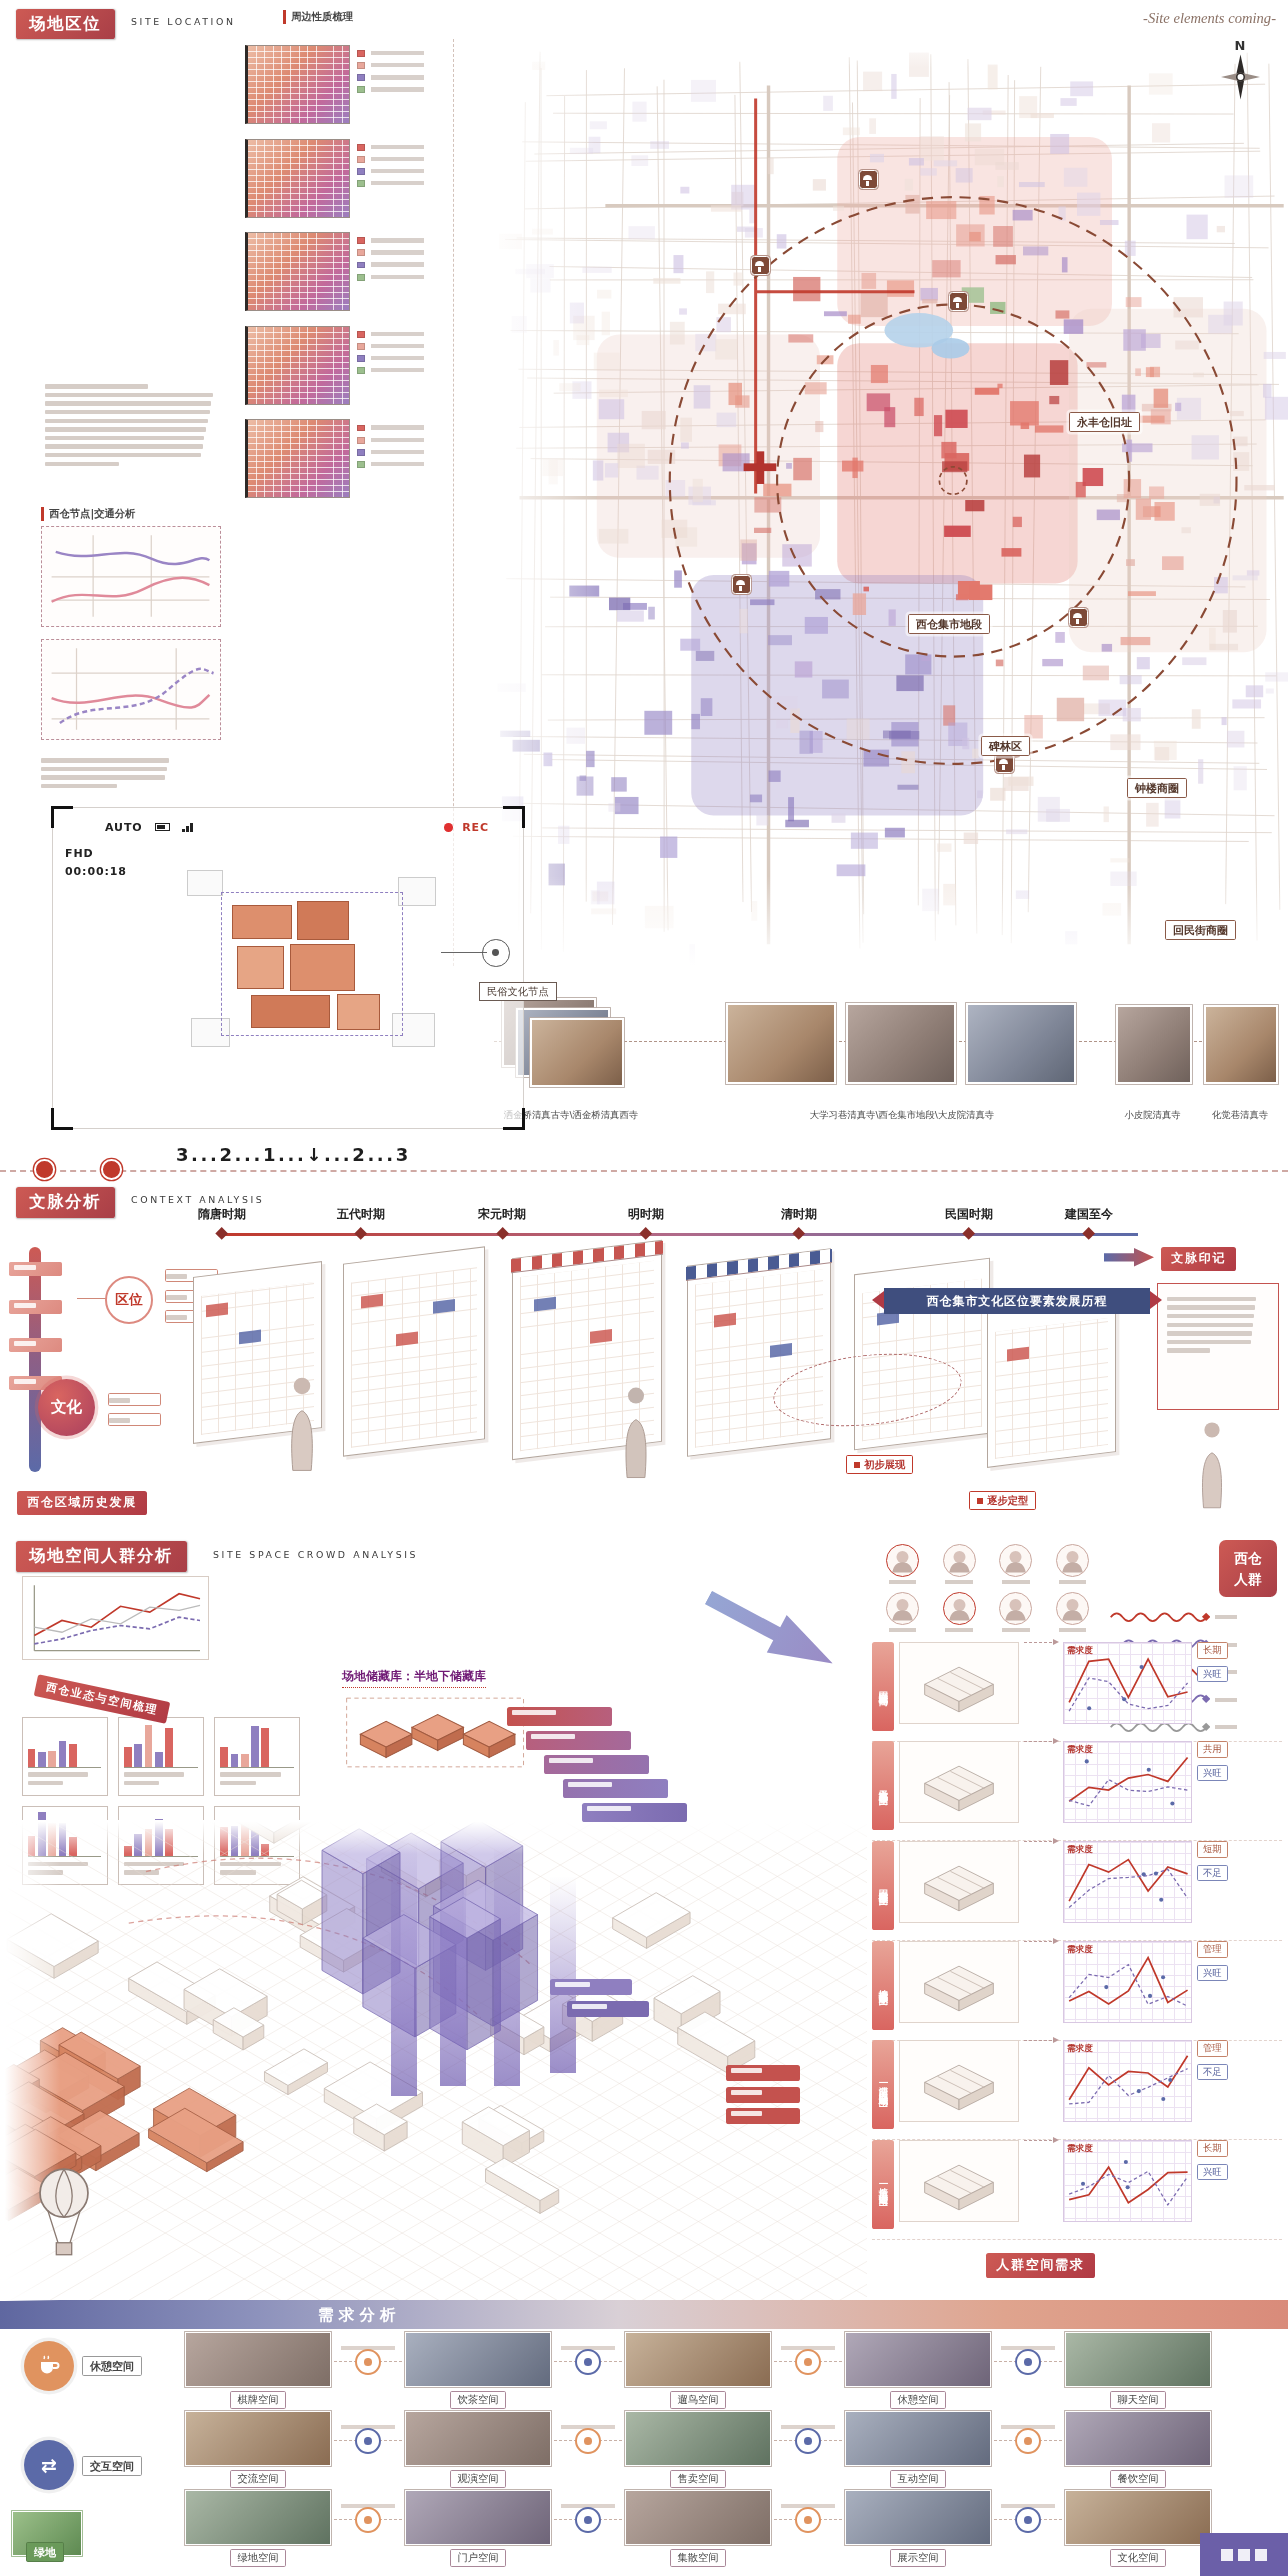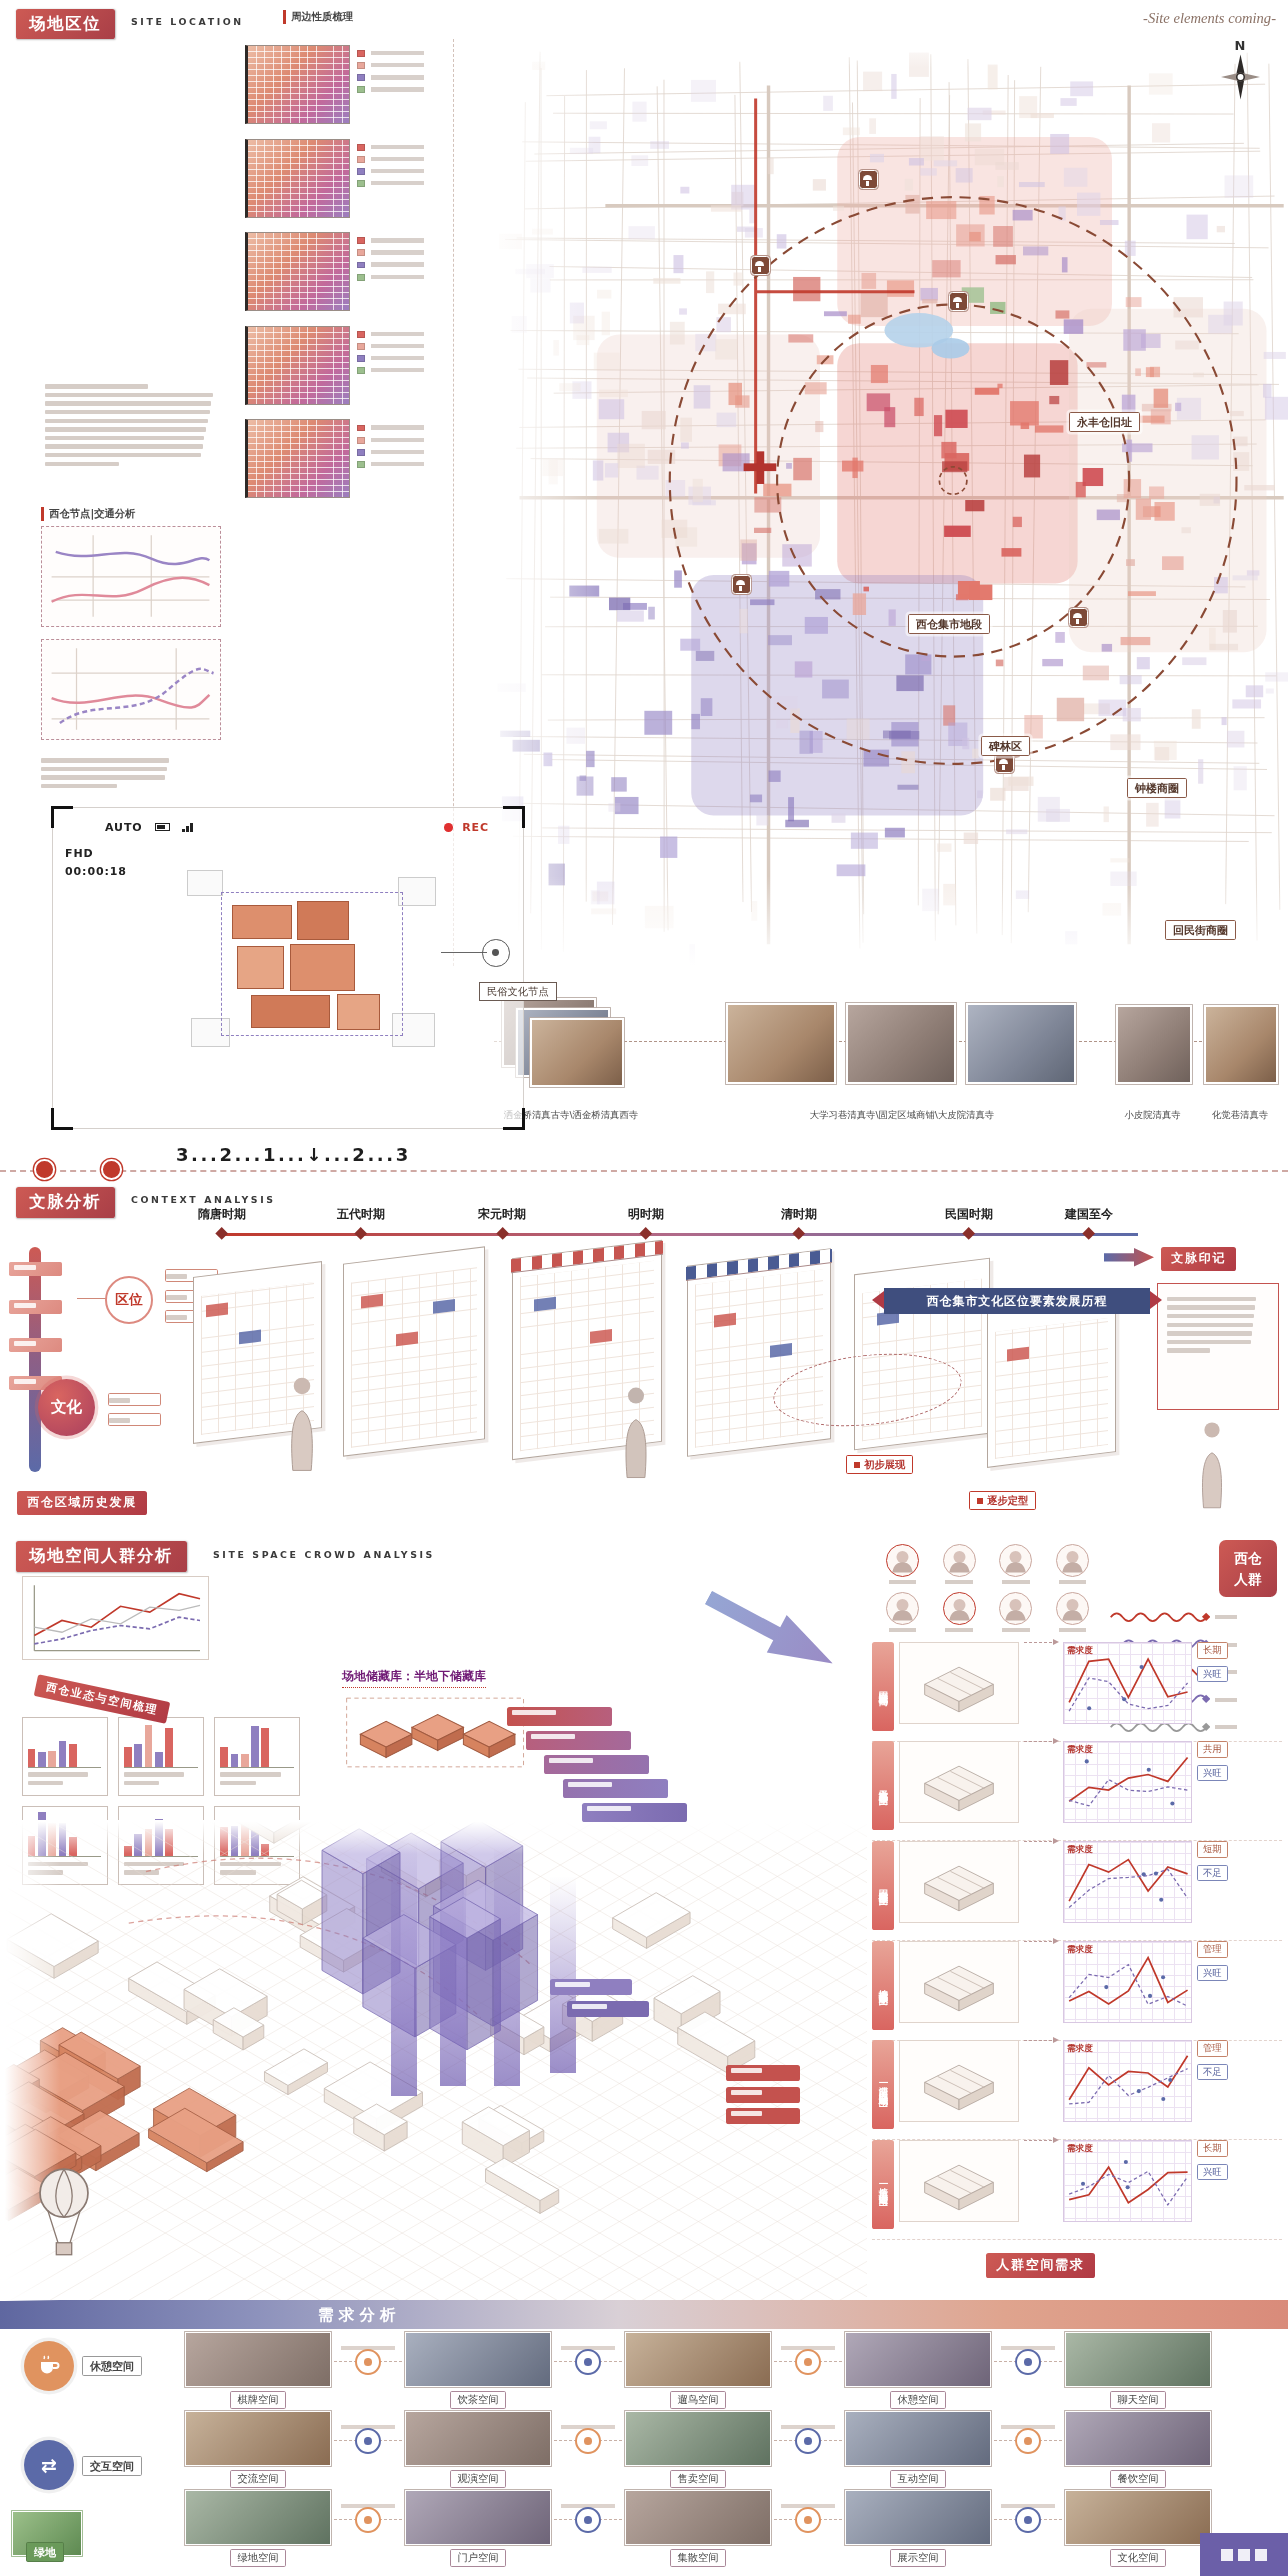--- a/index.html
+++ b/index.html
@@ -1,21 +1,21 @@
 <!DOCTYPE html>
 <html style="font-size:13.7px"><head>
 <meta charset="utf-8">
 <style>
   *{margin:0;padding:0;box-sizing:border-box}
   body{margin:0;background:#fff;font-family:"DejaVu Sans","Liberation Sans",sans-serif;color:#333}
   .board{position:relative;width:1288px;height:2576px;background:#fff;overflow:hidden}
   .abs{position:absolute}
   
   .tagbox{position:absolute;background:linear-gradient(135deg,#cd5a54,#a93f47);color:#fff;font-weight:bold;font-size:16.3px;padding:4.3px 13.7px;border-radius:2.6px;letter-spacing:1.7px;box-shadow:0.9px 0.9px 1.7px rgba(0,0,0,.25);z-index:8}
-  .tagen{position:absolute;font-size:9.4px;letter-spacing:2.6px;color:#3a3a3a;font-weight:bold;z-index:8}
+  .tagen{position:absolute;font-size:9.4px;letter-spacing:2.6px;color:#3a3a3a;font-weight:normal;z-index:8}
   .minilabel{position:absolute;font-size:10.3px;font-weight:bold;color:#444;border-left:3.4px solid #c0392b;padding-left:5.2px}
   .lines i{display:block;height:4.3px;background:#d6cdc7;margin:4.3px 0;border-radius:0.9px}
   .lines.w i{background:rgba(255,255,255,.85);margin:3.4px 5.2px}
   .pill{position:absolute;background:#fff;border:0.9px solid #8a5a48;color:#54382c;font-size:11px;font-weight:bold;padding:1.7px 6.9px;border-radius:1.7px;white-space:nowrap;box-shadow:0 0 0 2.6px rgba(255,255,255,.55);z-index:6}
   .redchip{position:absolute;background:linear-gradient(135deg,#cd5a54,#b03a44);color:#fff;font-weight:bold;border-radius:2.6px;padding:3.4px 10.3px;font-size:13px;letter-spacing:1.7px;z-index:6}
   
   .title-xunxi{position:absolute;left:50px;top:69px;width:139px;font-family:"DejaVu Serif","Liberation Serif",serif;font-weight:bold;font-size:127px;line-height:1.06;text-align:center;word-break:break-all;background:linear-gradient(180deg,#d4606a 0%,#c25a74 45%,#8f7fc0 100%);-webkit-background-clip:text;background-clip:text;color:transparent}
   .motto{position:absolute;left:970px;top:10.3px;width:306px;text-align:right;font-family:"Liberation Serif","DejaVu Serif",serif;font-style:italic;font-size:14.6px;color:#8a7165}
   .thumbRow{display:flex;gap:6.9px;margin-bottom:14.6px}
   .mapthumb{width:105px;height:79px;border:0.9px solid #9a8d86;border-left:3.4px solid #2e2a28;background-image:repeating-linear-gradient(0deg,transparent 0 5.2px,rgba(255,255,255,.75) 5.2px 6px),repeating-linear-gradient(90deg,transparent 0 7.7px,rgba(255,255,255,.75) 7.7px 8.6px),linear-gradient(135deg,#edbda6 0%,#dd8a72 38%,#c2699b 72%,#9b7fc0 100%)}
@@ -732,21 +732,21 @@
   <div class="abs" style="left:494px;top:1041px;width:773px;border-top:1.3px dashed #b09488;z-index:2"></div>
 
   <div class="photo" style="left:502px;top:998px;width:94px;height:69px;z-index:3"></div>
   <div class="photo cool" style="left:516px;top:1008px;width:94px;height:69px;z-index:4"></div>
   <div class="photo warm" style="left:530px;top:1018px;width:94px;height:69px;z-index:5"></div>
   <div class="caption" style="left:481px;top:1109px;width:180px">洒金桥清真古寺\洒金桥清真西寺</div>
 
   <div class="photo warm" style="left:726px;top:1003px;width:110px;height:81px;z-index:4"></div>
   <div class="photo" style="left:846px;top:1003px;width:110px;height:81px;z-index:4"></div>
   <div class="photo cool" style="left:966px;top:1003px;width:110px;height:81px;z-index:4"></div>
-  <div class="caption" style="left:726px;top:1109px;width:352px">大学习巷清真寺\固定区域商铺\大皮院清真寺</div>
+  <div class="caption" style="left:726px;top:1109px;width:352px">大学习巷清真寺\西仓集市地段\大皮院清真寺</div>
 
   <div class="photo" style="left:1116px;top:1005px;width:76px;height:79px;z-index:4"></div>
   <div class="caption" style="left:1101px;top:1109px;width:103px">小皮院清真寺</div>
 
   <div class="photo warm" style="left:1204px;top:1005px;width:74px;height:79px;z-index:4"></div>
   <div class="caption" style="left:1192px;top:1109px;width:96px">化觉巷清真寺</div>
 
   <div class="divider"></div>
   <div class="divbadge" style="left:34px;top:1159px"></div>
   <div class="divbadge" style="left:101px;top:1159px"></div>

